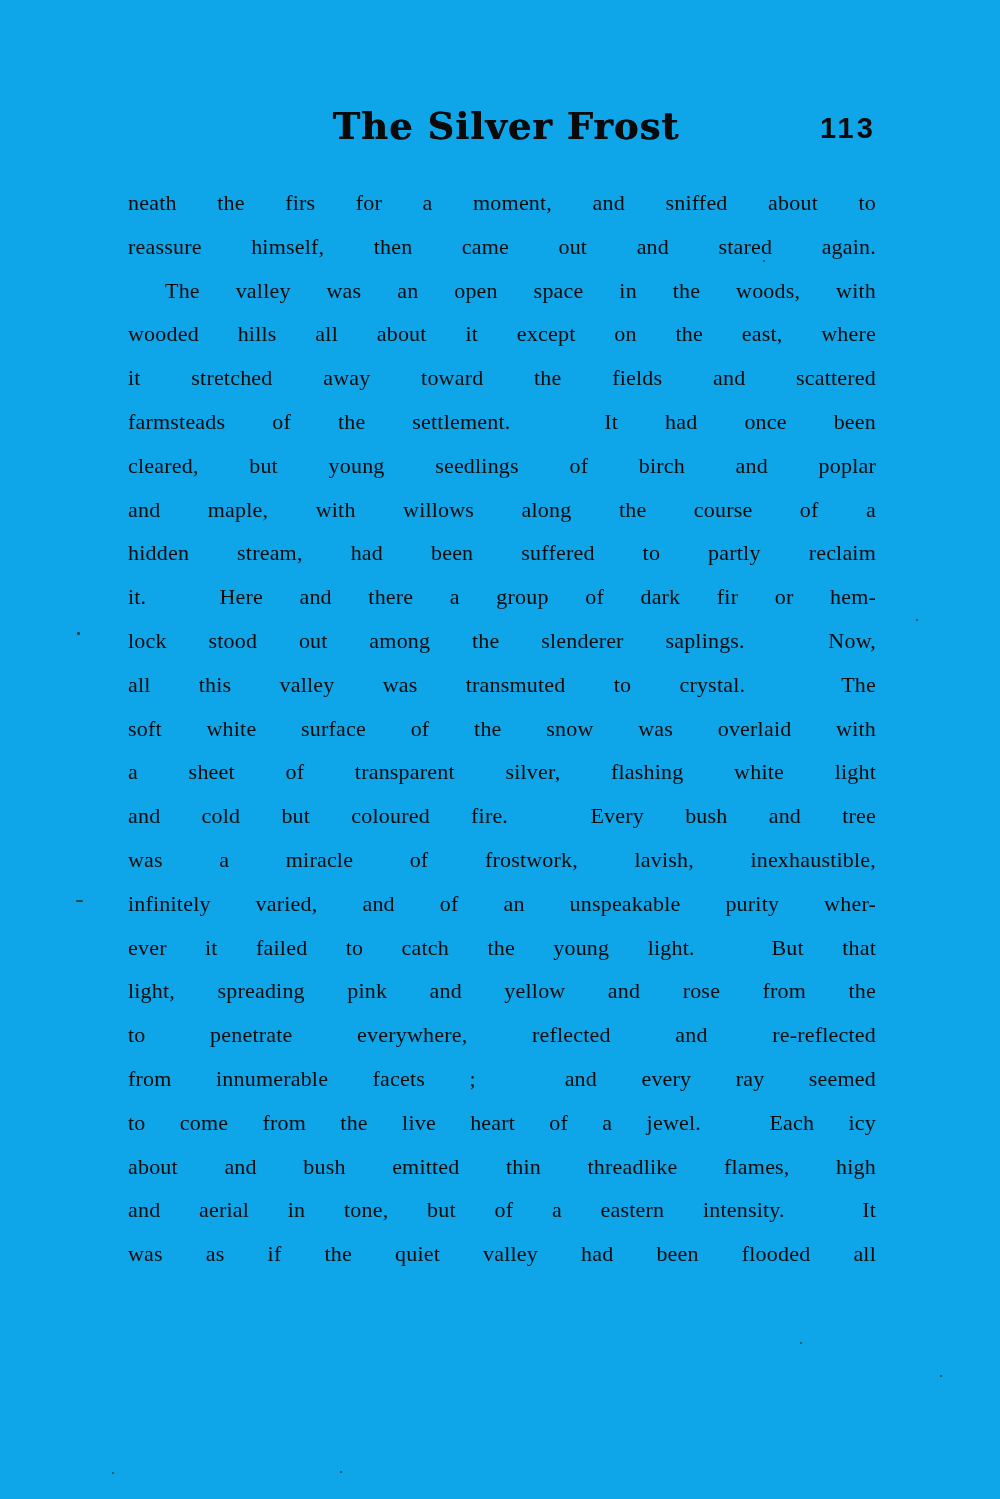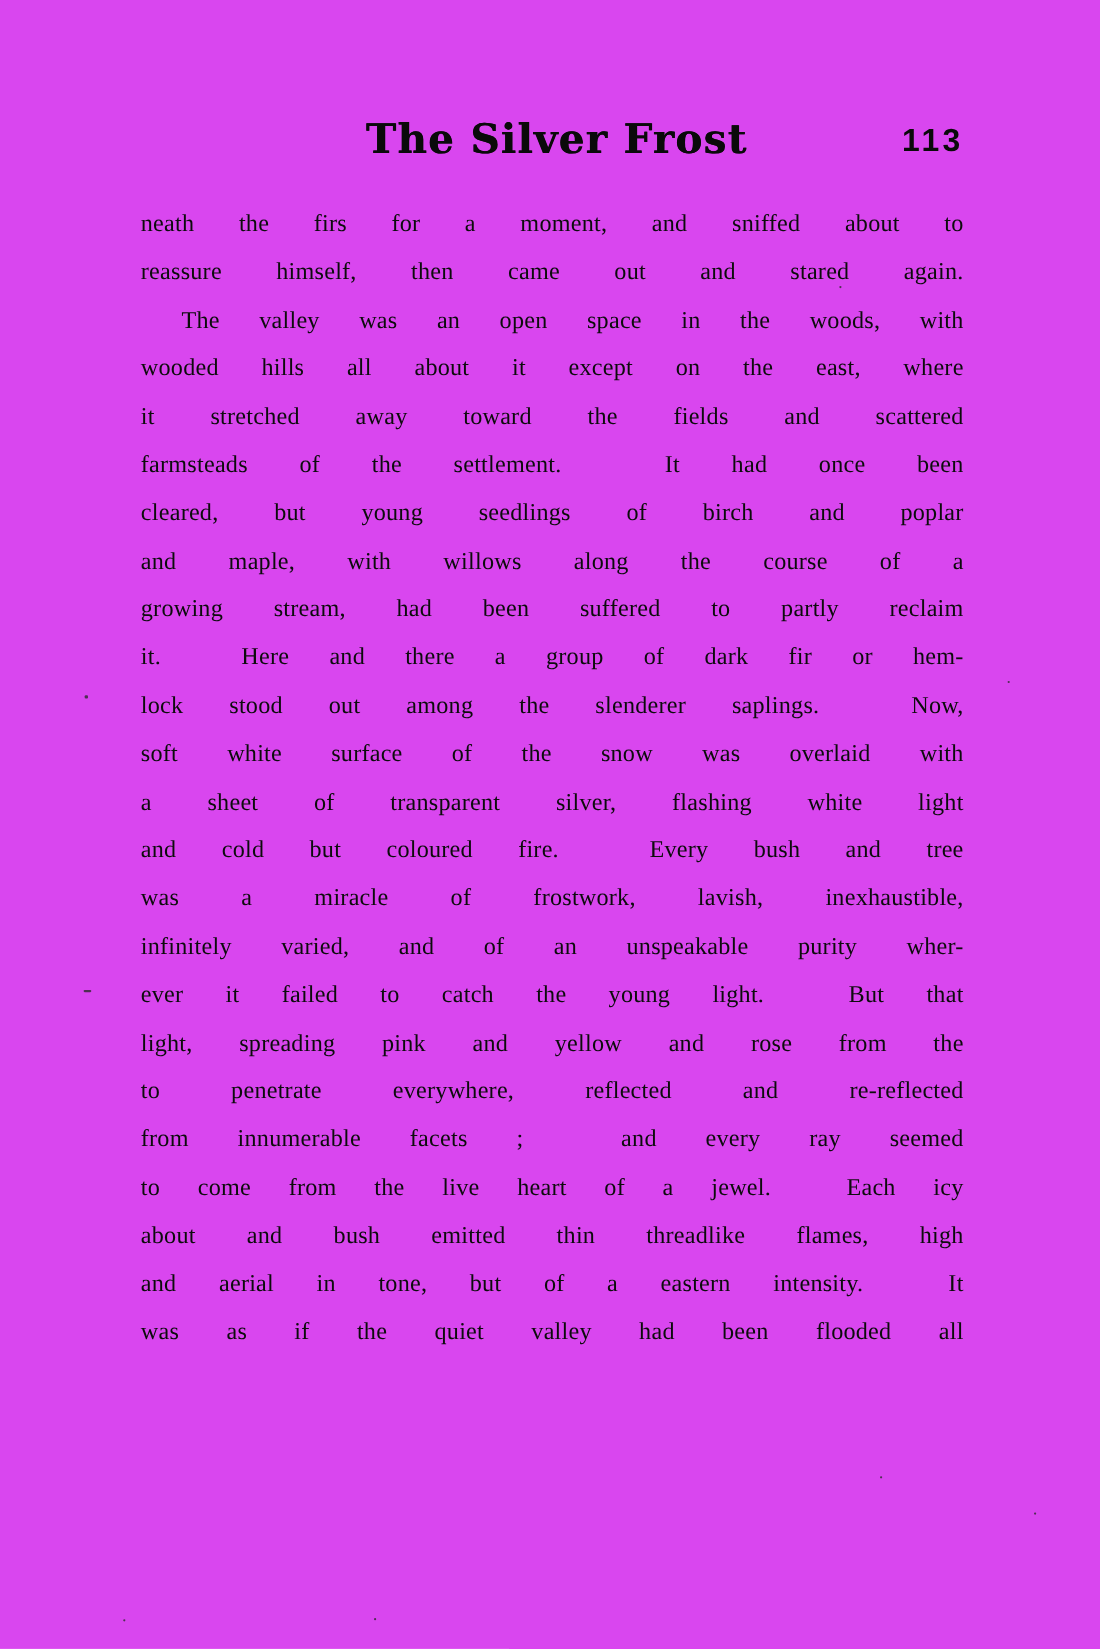--- a/index.html
+++ b/index.html
@@ -4,21 +4,21 @@
 <style>
   html, body {
     margin: 0;
     padding: 0;
     background: #ffffff;
   }
   .page {
     position: relative;
     width: 1000px;
     height: 1499px;
-    background: #d946ef;
+    background: #0ea5e9;
     overflow: hidden;
     color: #0c0c0c;
   }
   
   .running-head {
     position: absolute;
     top: 0;
     left: 0;
     width: 100%;
     height: 160px;
@@ -93,23 +93,24 @@
         <div class="line">neath the firs for a moment, and sniffed about to</div>
         <div class="line">reassure himself, then came out and stared again.</div>
       </div>
       <div class="paragraph">
         <div class="line indent">The valley was an open space in the woods, with</div>
         <div class="line">wooded hills all about it except on the east, where</div>
         <div class="line">it stretched away toward the fields and scattered</div>
         <div class="line">farmsteads of the settlement.  It had once been</div>
         <div class="line">cleared, but young seedlings of birch and poplar</div>
         <div class="line">and maple, with willows along the course of a</div>
-        <div class="line">growing stream, had been suffered to partly reclaim</div>
+        <div class="line">hidden stream, had been suffered to partly reclaim</div>
         <div class="line">it.  Here and there a group of dark fir or hem-</div>
         <div class="line">lock stood out among the slenderer saplings.  Now,</div>
+        <div class="line">all this valley was transmuted to crystal.  The</div>
         <div class="line">soft white surface of the snow was overlaid with</div>
         <div class="line">a sheet of transparent silver, flashing white light</div>
         <div class="line">and cold but coloured fire.  Every bush and tree</div>
         <div class="line">was a miracle of frostwork, lavish, inexhaustible,</div>
         <div class="line">infinitely varied, and of an unspeakable purity wher-</div>
         <div class="line">ever it failed to catch the young light.  But that</div>
         <div class="line">light, spreading pink and yellow and rose from the</div>
         <div class="line">to penetrate everywhere, reflected and re-reflected</div>
         <div class="line">from innumerable facets ;  and every ray seemed</div>
         <div class="line">to come from the live heart of a jewel.  Each icy</div>

